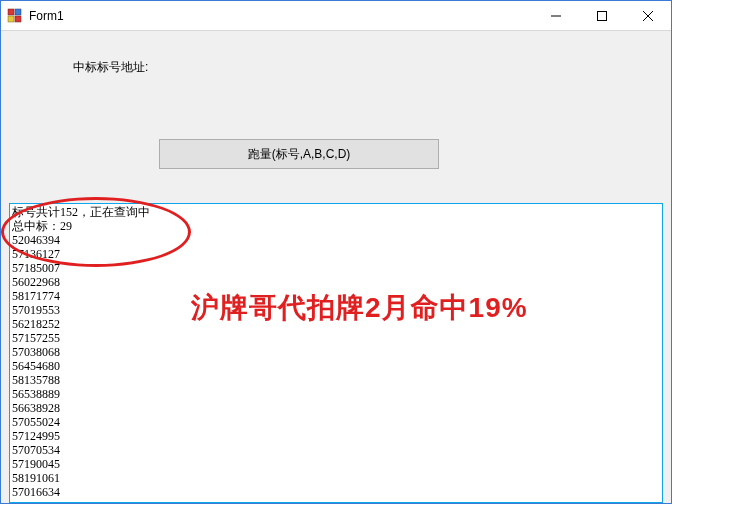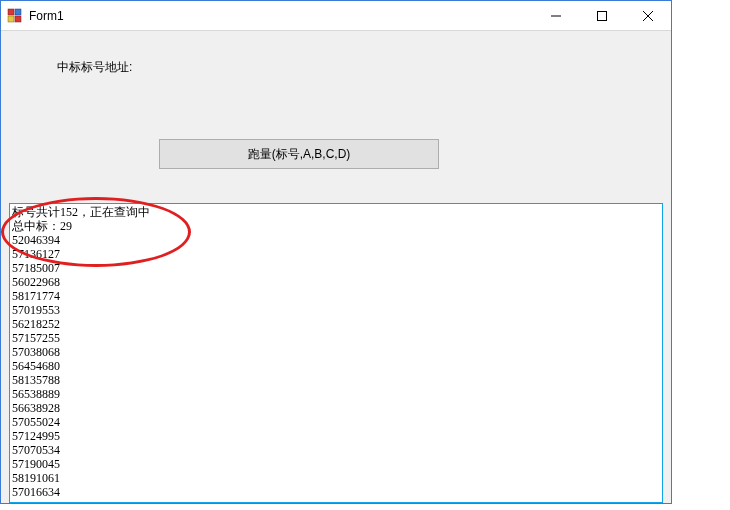--- a/index.html
+++ b/index.html
@@ -45,21 +45,21 @@
     color: #000;
   }
   .win-btn.close { width: 46px; }
   .client {
     position: absolute;
     top: 30px; left: 0; right: 0; bottom: 0;
     background: #f0f0f0;
   }
   .url-row {
     position: absolute;
-    top: 28px; left: 56px; right: 30px;
+    top: 28px; left: 72px; right: 30px;
     display: flex; align-items: center;
   }
   .url-label { font-size: 12px; color: #000; margin-right: 8px; }
   .url-input {
     flex: 1;
     height: 21px;
     border: 1px solid #7a7a7a;
     background: #fff;
     padding: 2px 4px;
     font-family: "SimSun", "Courier New", monospace;
@@ -174,15 +174,16 @@
 57190045
 58191061
 57016634
 57142391
 57192907
 58180087
 57130109
 58157065</div>
 
     <div class="ellipse"></div>
+    <div class="overlay-text">沪牌哥代拍牌2月命中19%</div>
 
   </div>
 </div>
 
 </body></html>

